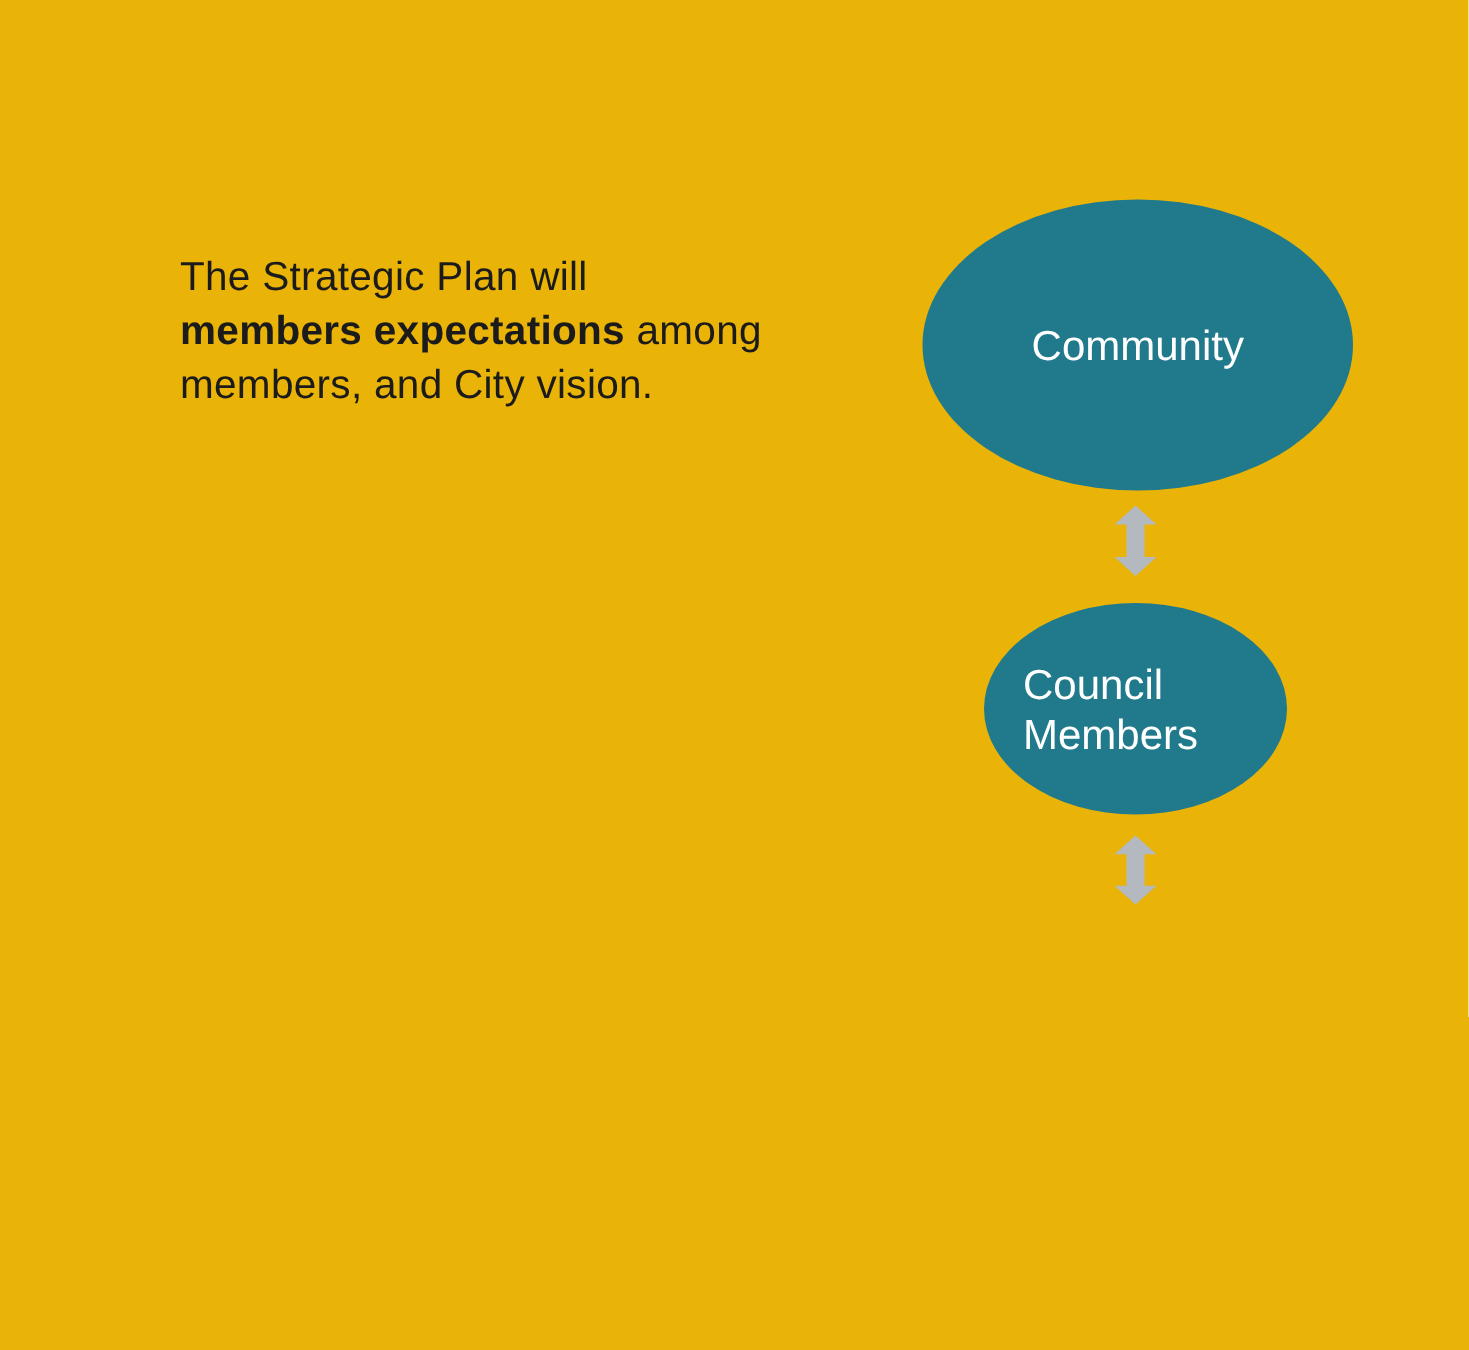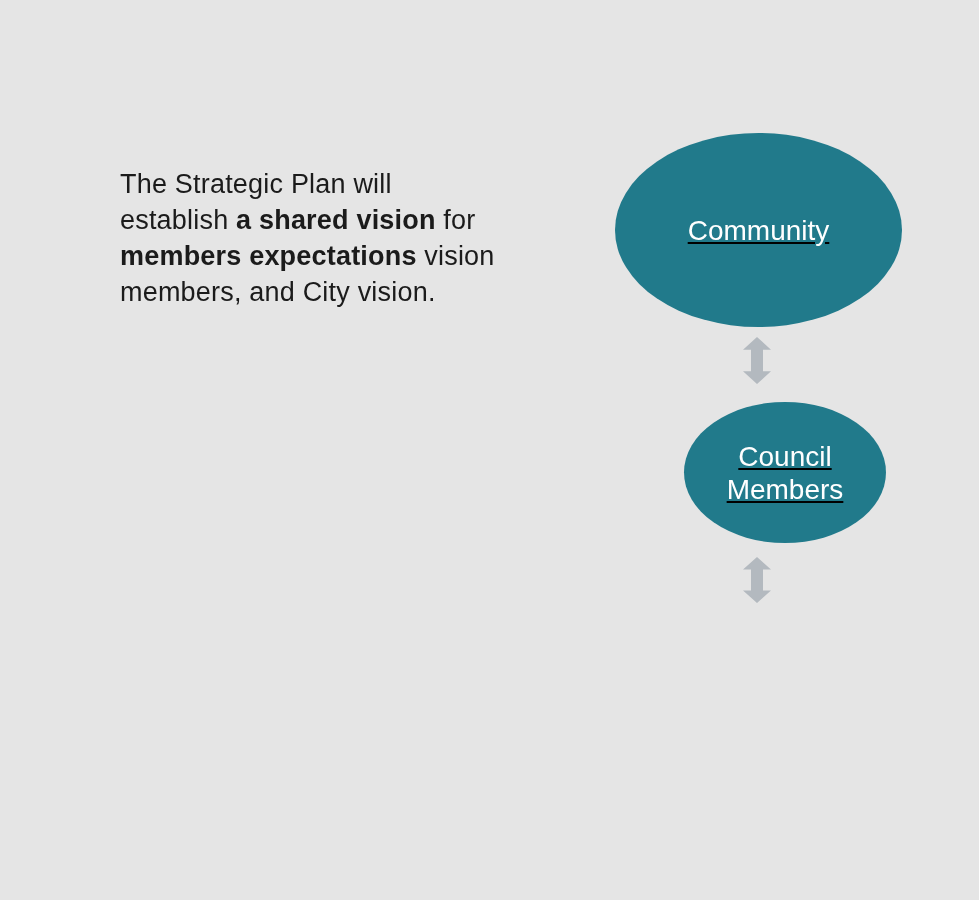--- a/index.html
+++ b/index.html
@@ -5,21 +5,21 @@
   html, body {
     margin: 0;
     padding: 0;
     background: #ffffff;
     font-family: "Liberation Sans", sans-serif;
   }
   .canvas {
     position: relative;
     width: 979px;
     height: 900px;
-    background: #e5e5e5;
+    background: #eab308;
     overflow: hidden;
   }
 
   
   .intro {
     position: absolute;
     left: 120px;
     top: 166px;
     width: 420px;
     color: #1b1b1b;
@@ -31,30 +31,29 @@
   .intro strong { font-weight: 700; }
 
   
   .node {
     position: absolute;
     background: #217a8b;
     border-radius: 50%;
     display: flex;
     align-items: center;
     justify-content: center;
-    text-align: center;
-    text-decoration: underline;
+    text-align: left;
   }
   .node .node-label {
     color: #ffffff;
     font-size: 28px;
     line-height: 33px;
   }
   .node-community { left: 615px; top: 133px; width: 287px; height: 194px; }
-  .node-council   { left: 684px; top: 402px; width: 202px; height: 141px; }
+  .node-council   { left: 656px; top: 402px; width: 202px; height: 141px; }
   .node-staff     { left: 615px; top: 612px; width: 290px; height: 191px; }
   .node-council .node-label { width: 150px; }
 
   
   .connector {
     position: absolute;
     width: 28px;
     left: 743px;
     display: block;
   }
@@ -62,22 +61,21 @@
   .connector-1 { top: 337px; height: 47px; }
   .connector-2 { top: 557px; height: 46px; }
 </style>
 </head>
 <body>
 
 <div class="canvas">
 
   <div class="intro">
     <div class="tline"><span>The Strategic Plan will</span></div>
-    <div class="tline"><span>establish </span><strong>a shared vision</strong><span> for</span></div>
-    <div class="tline"><strong>members expectations</strong><span> vision</span></div>
+    <div class="tline"><strong>members expectations</strong><span> among</span></div>
     <div class="tline"><span>members, and City vision.</span></div>
   </div>
 
   <div class="node node-community">
     <span class="node-label">Community</span>
   </div>
 
   <div class="connector connector-1">
     <svg viewBox="0 0 28 48" preserveAspectRatio="none" aria-hidden="true">
       <polygon points="14,0 28,13 20,13 20,35 28,35 14,48 0,35 8,35 8,13 0,13" fill="#b3b9bf"></polygon>

